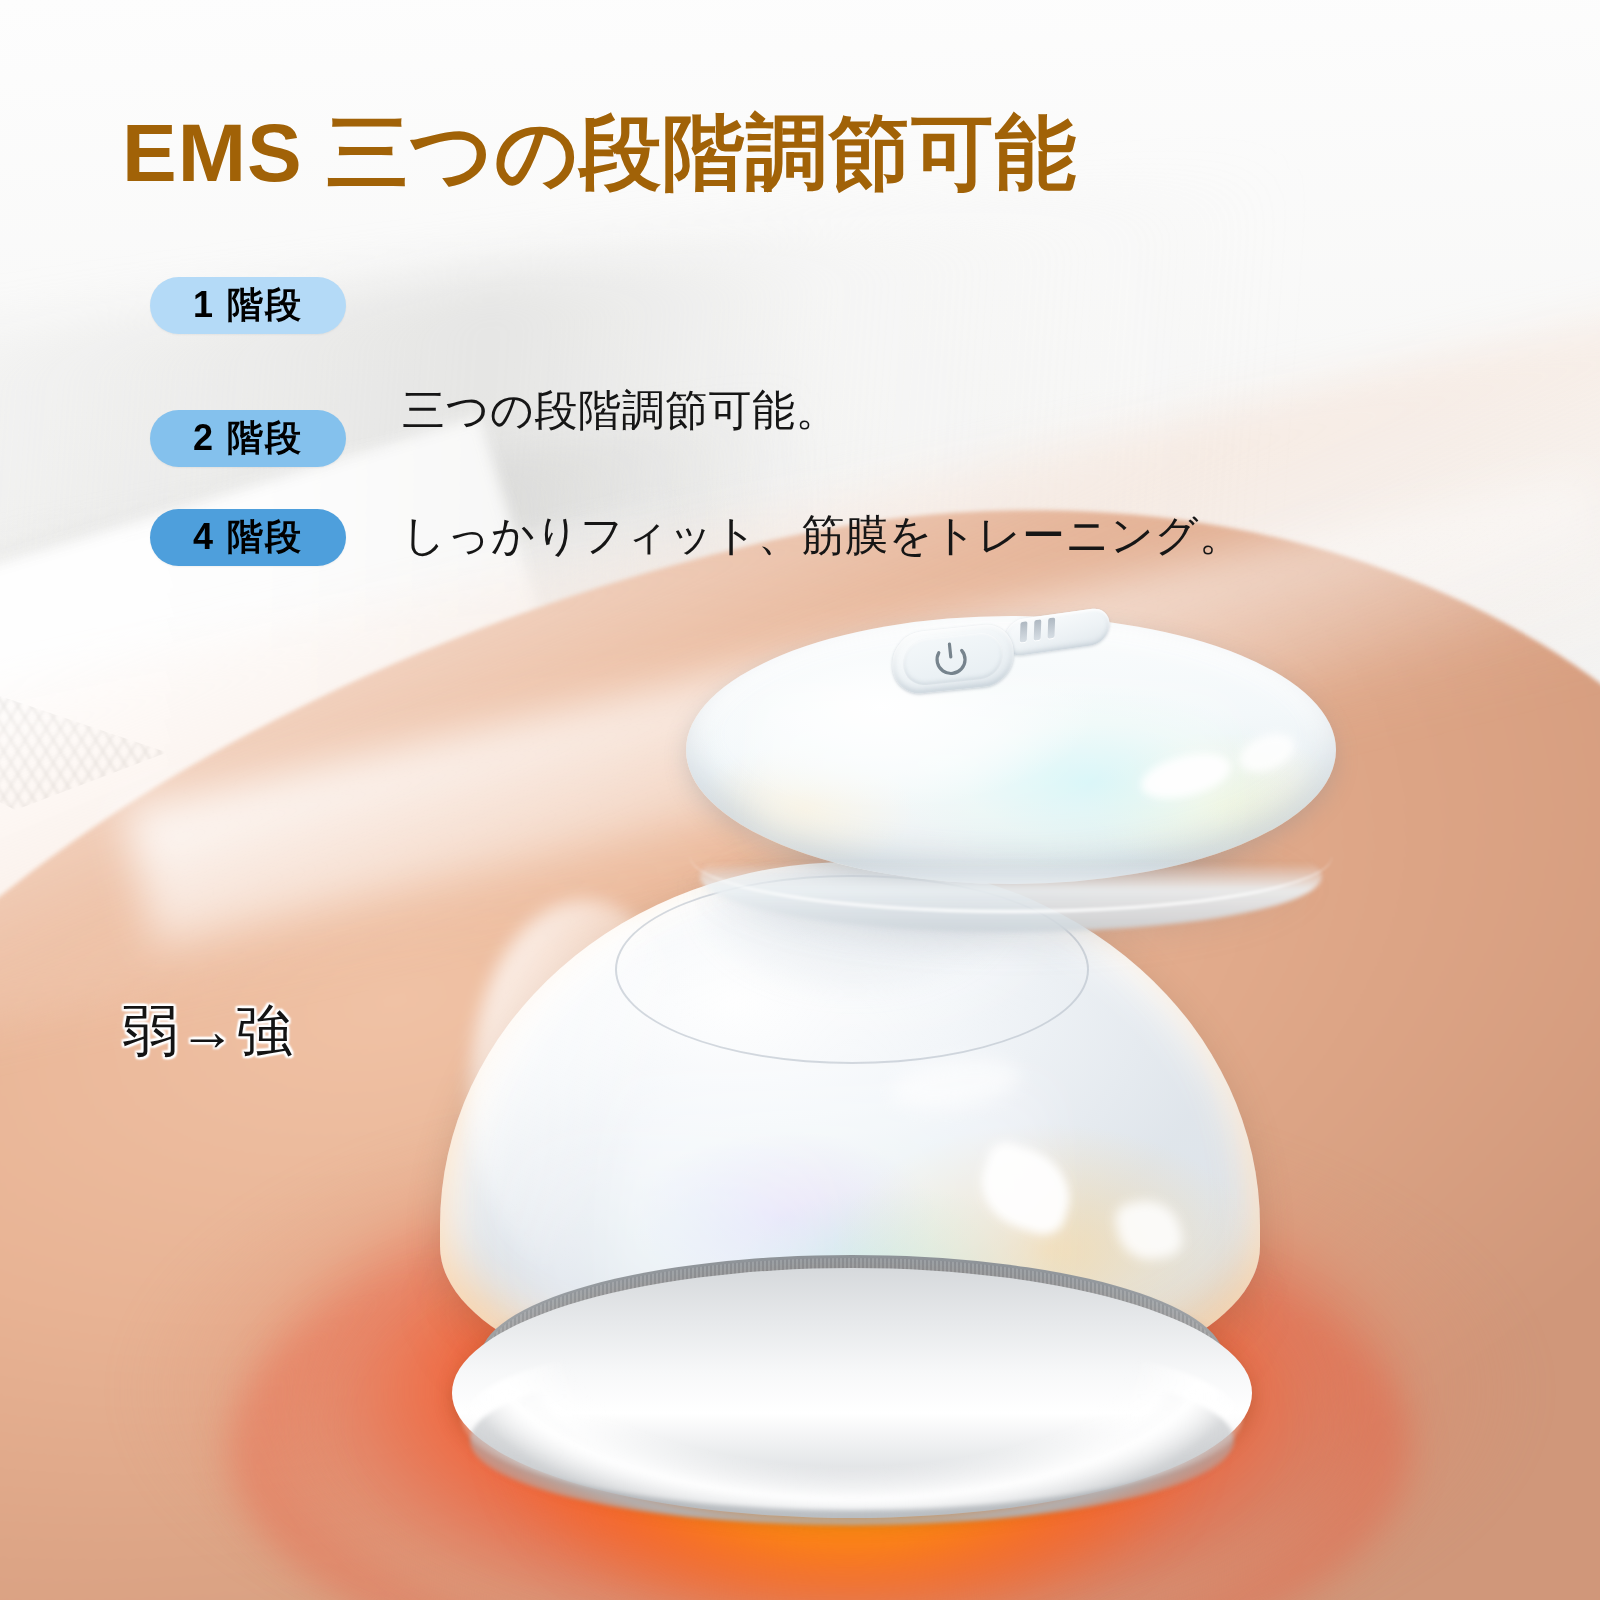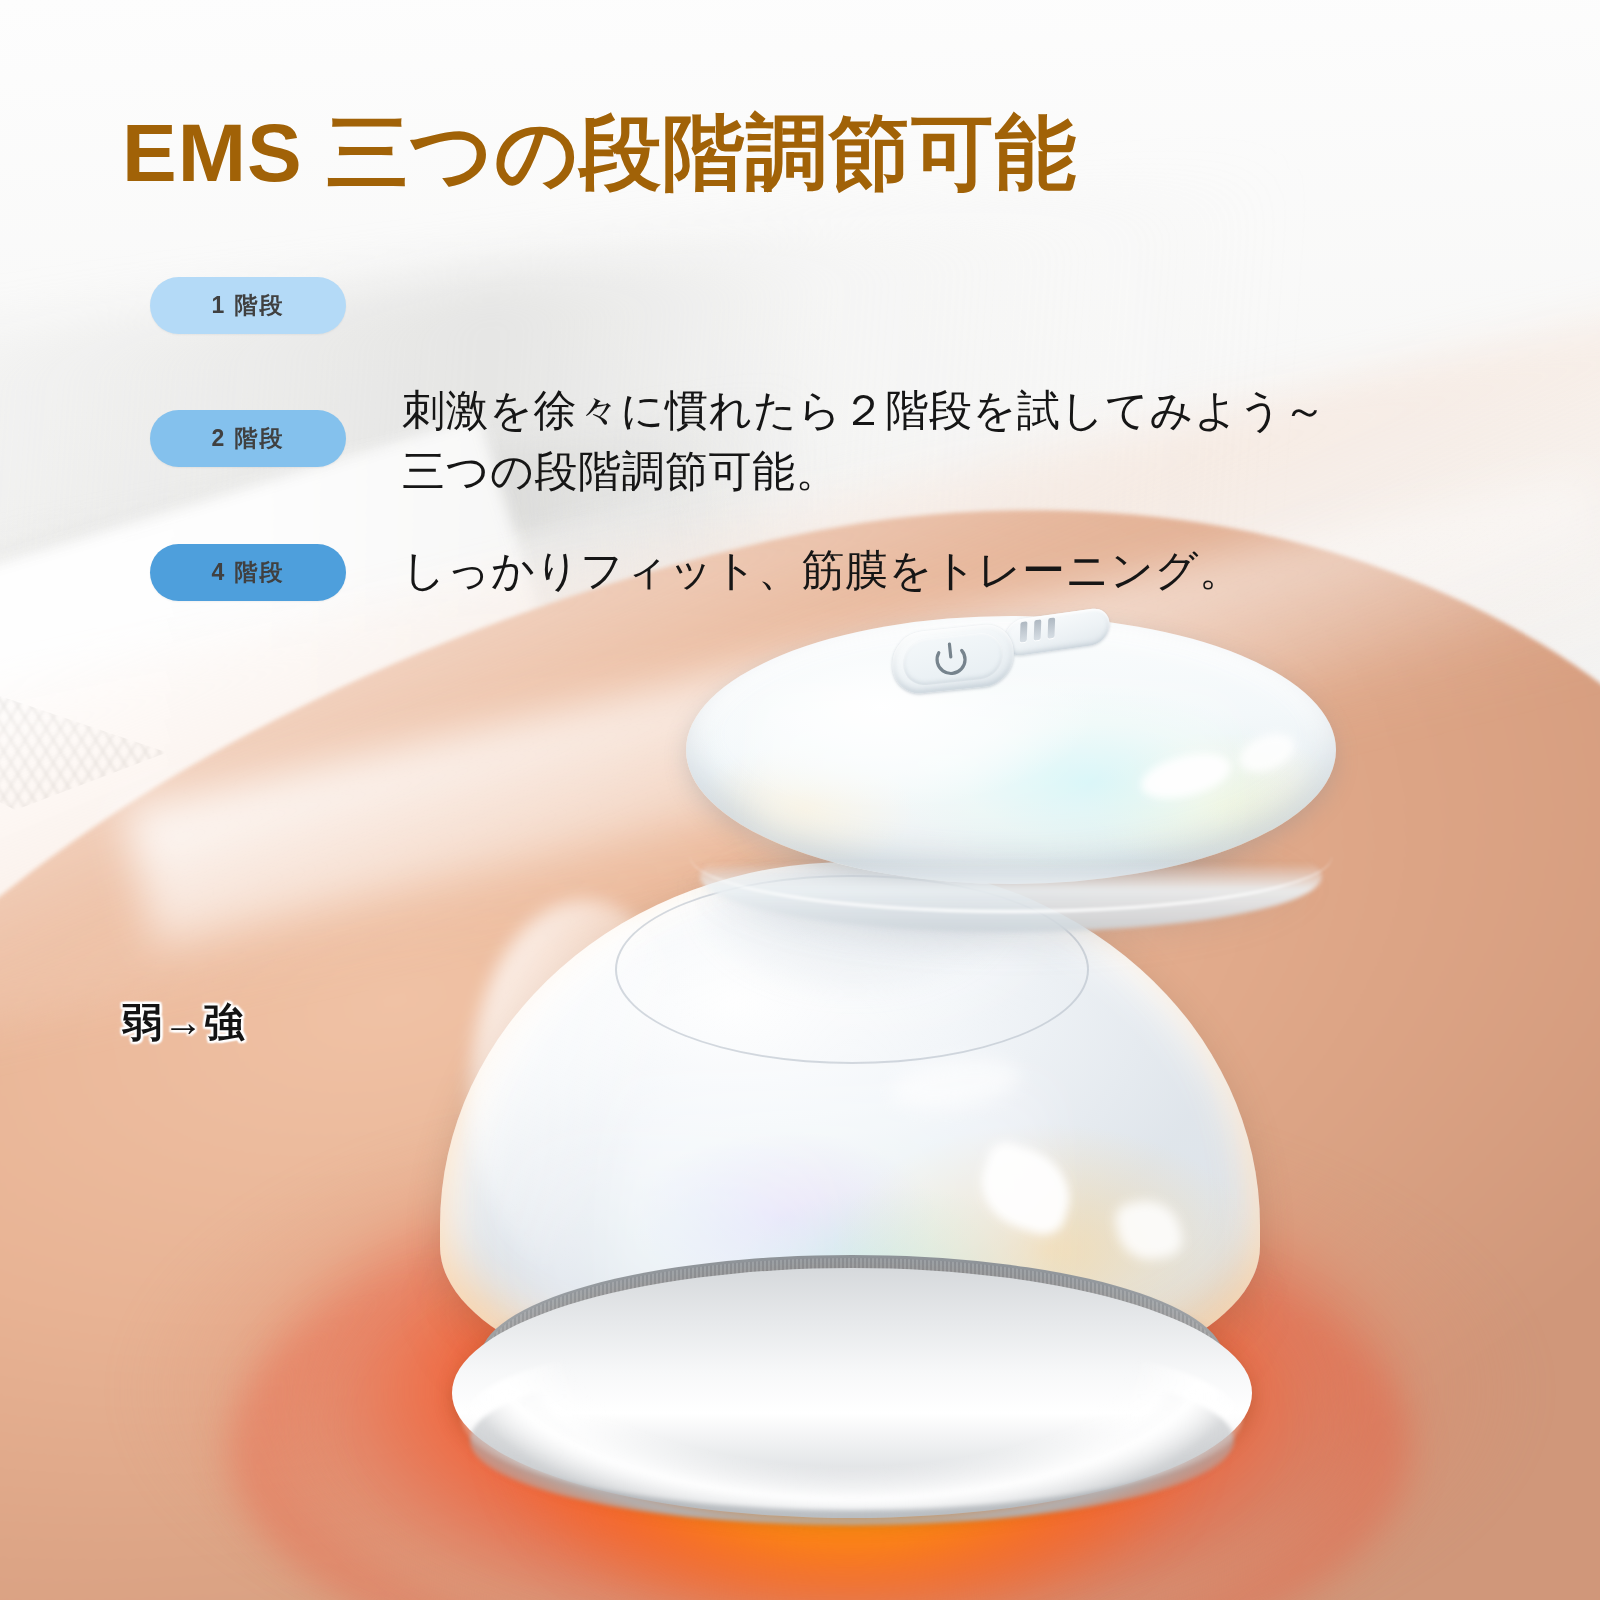--- a/index.html
+++ b/index.html
@@ -484,23 +484,23 @@
   .level-row:nth-child(3) { margin-bottom: 0; }
 
   .badge {
     flex: 0 0 auto;
     width: 196px;
     height: 57px;
     border-radius: 29px;
     display: flex;
     align-items: center;
     justify-content: center;
-    font-size: 23px;
+    font-size: 36px;
     font-weight: 700;
-    color: #404040;
+    color: #000000;
     letter-spacing: 2px;
     box-shadow: 0 1px 2px rgba(0,0,0,0.05);
   }
   .badge-1 { background: #b4daf7; }
   .badge-2 { background: #84c1ed; }
   .badge-3 { background: #4e9fdc; }
 
   .level-row.r2 .badge { margin-top: 30px; }
   .level-row.r3 .badge { margin-top: 4px; }
 
@@ -520,22 +520,22 @@
     left: 122px;
     top: 1000px;
     color: #141414;
     text-shadow:
        2px 0 2px #ffffff, -2px 0 2px #ffffff,
        0 2px 2px #ffffff, 0 -2px 2px #ffffff,
        2px 2px 2px #ffffff, -2px -2px 2px #ffffff,
        2px -2px 2px #ffffff, -2px 2px 2px #ffffff;
   }
   .bottom-head {
-    font-size: 40px;
-    font-weight: 700;
+    font-size: 56px;
+    font-weight: 400;
     line-height: 1.1;
     letter-spacing: 1px;
     white-space: nowrap;
   }
   .bottom-body {
     margin-top: 24px;
     font-size: 44px;
     font-weight: 700;
     line-height: 1.38;
     letter-spacing: 0.5px;
@@ -611,21 +611,20 @@
 
   <div class="levels">
 
     <div class="level-row r1">
       <div class="badge badge-1">1 階段</div>
     </div>
 
     <div class="level-row r2">
       <div class="badge badge-2">2 階段</div>
       <div class="level-text">
-        <div>刺激を徐々に慣れたら２階段を試してみよう～</div>
         <div>三つの段階調節可能。</div>
       </div>
     </div>
 
     <div class="level-row r3">
       <div class="badge badge-3">4 階段</div>
       <div class="level-text">
         <div>しっかりフィット、筋膜をトレーニング。</div>
       </div>
     </div>

